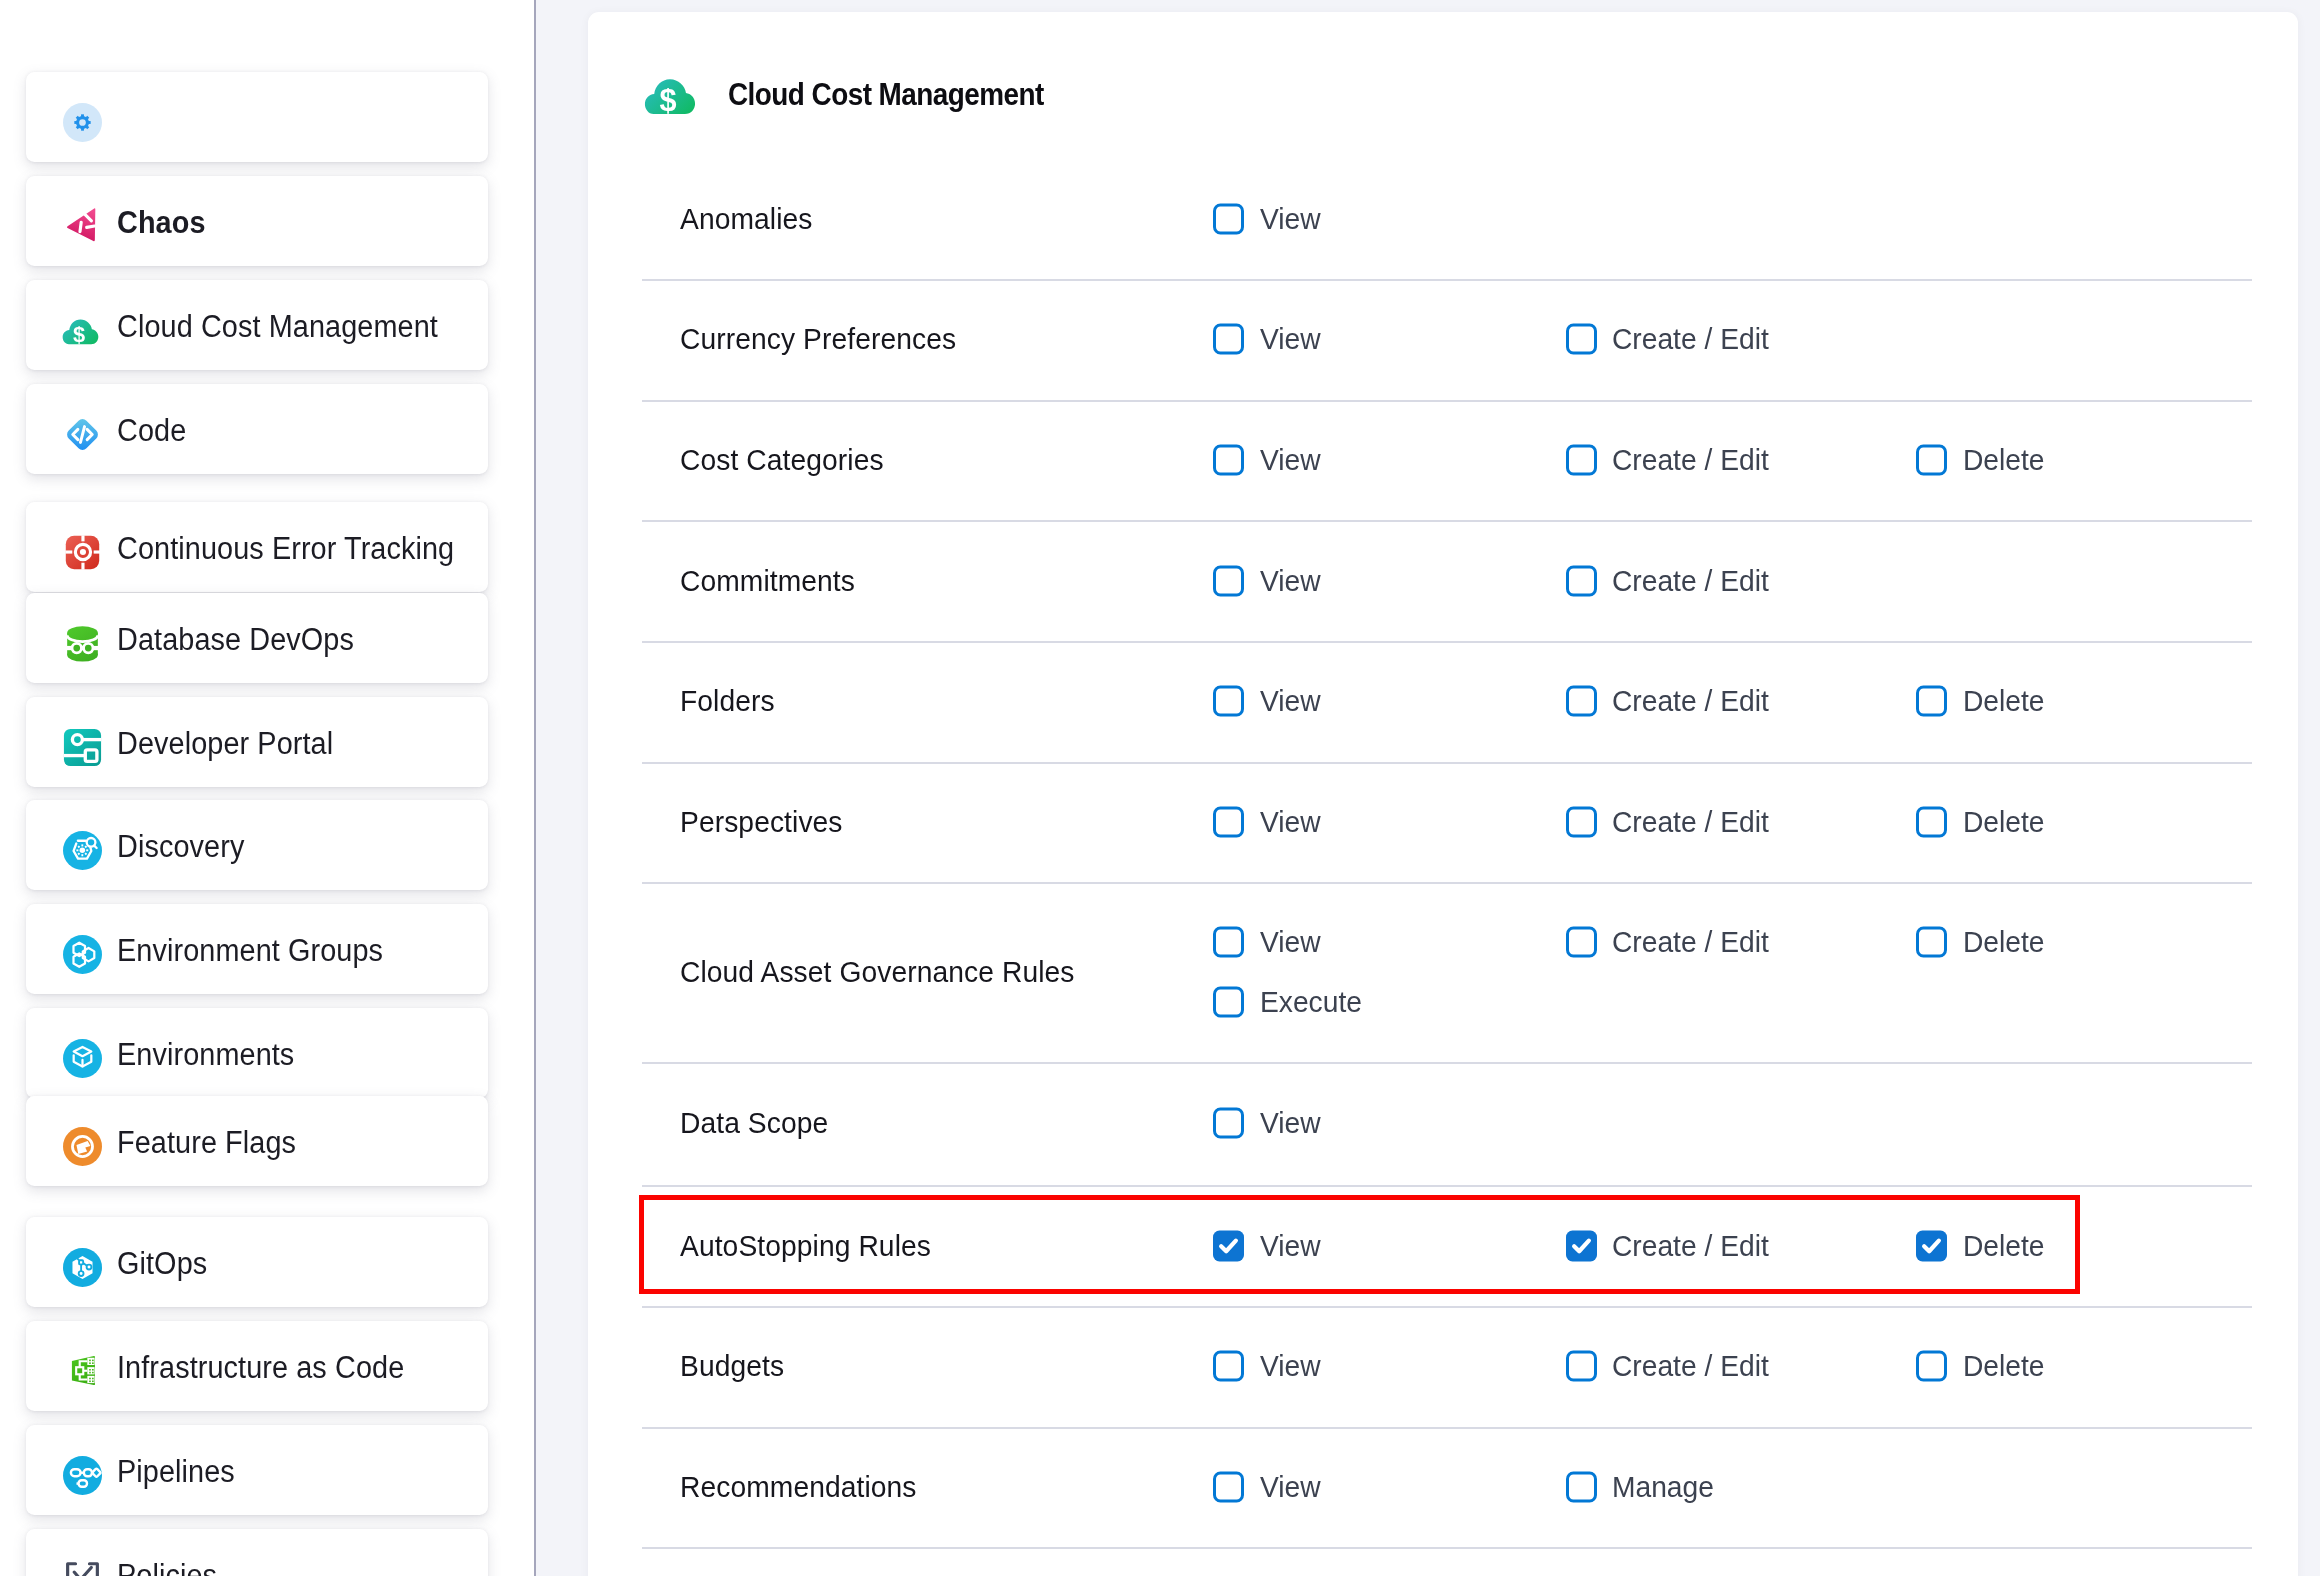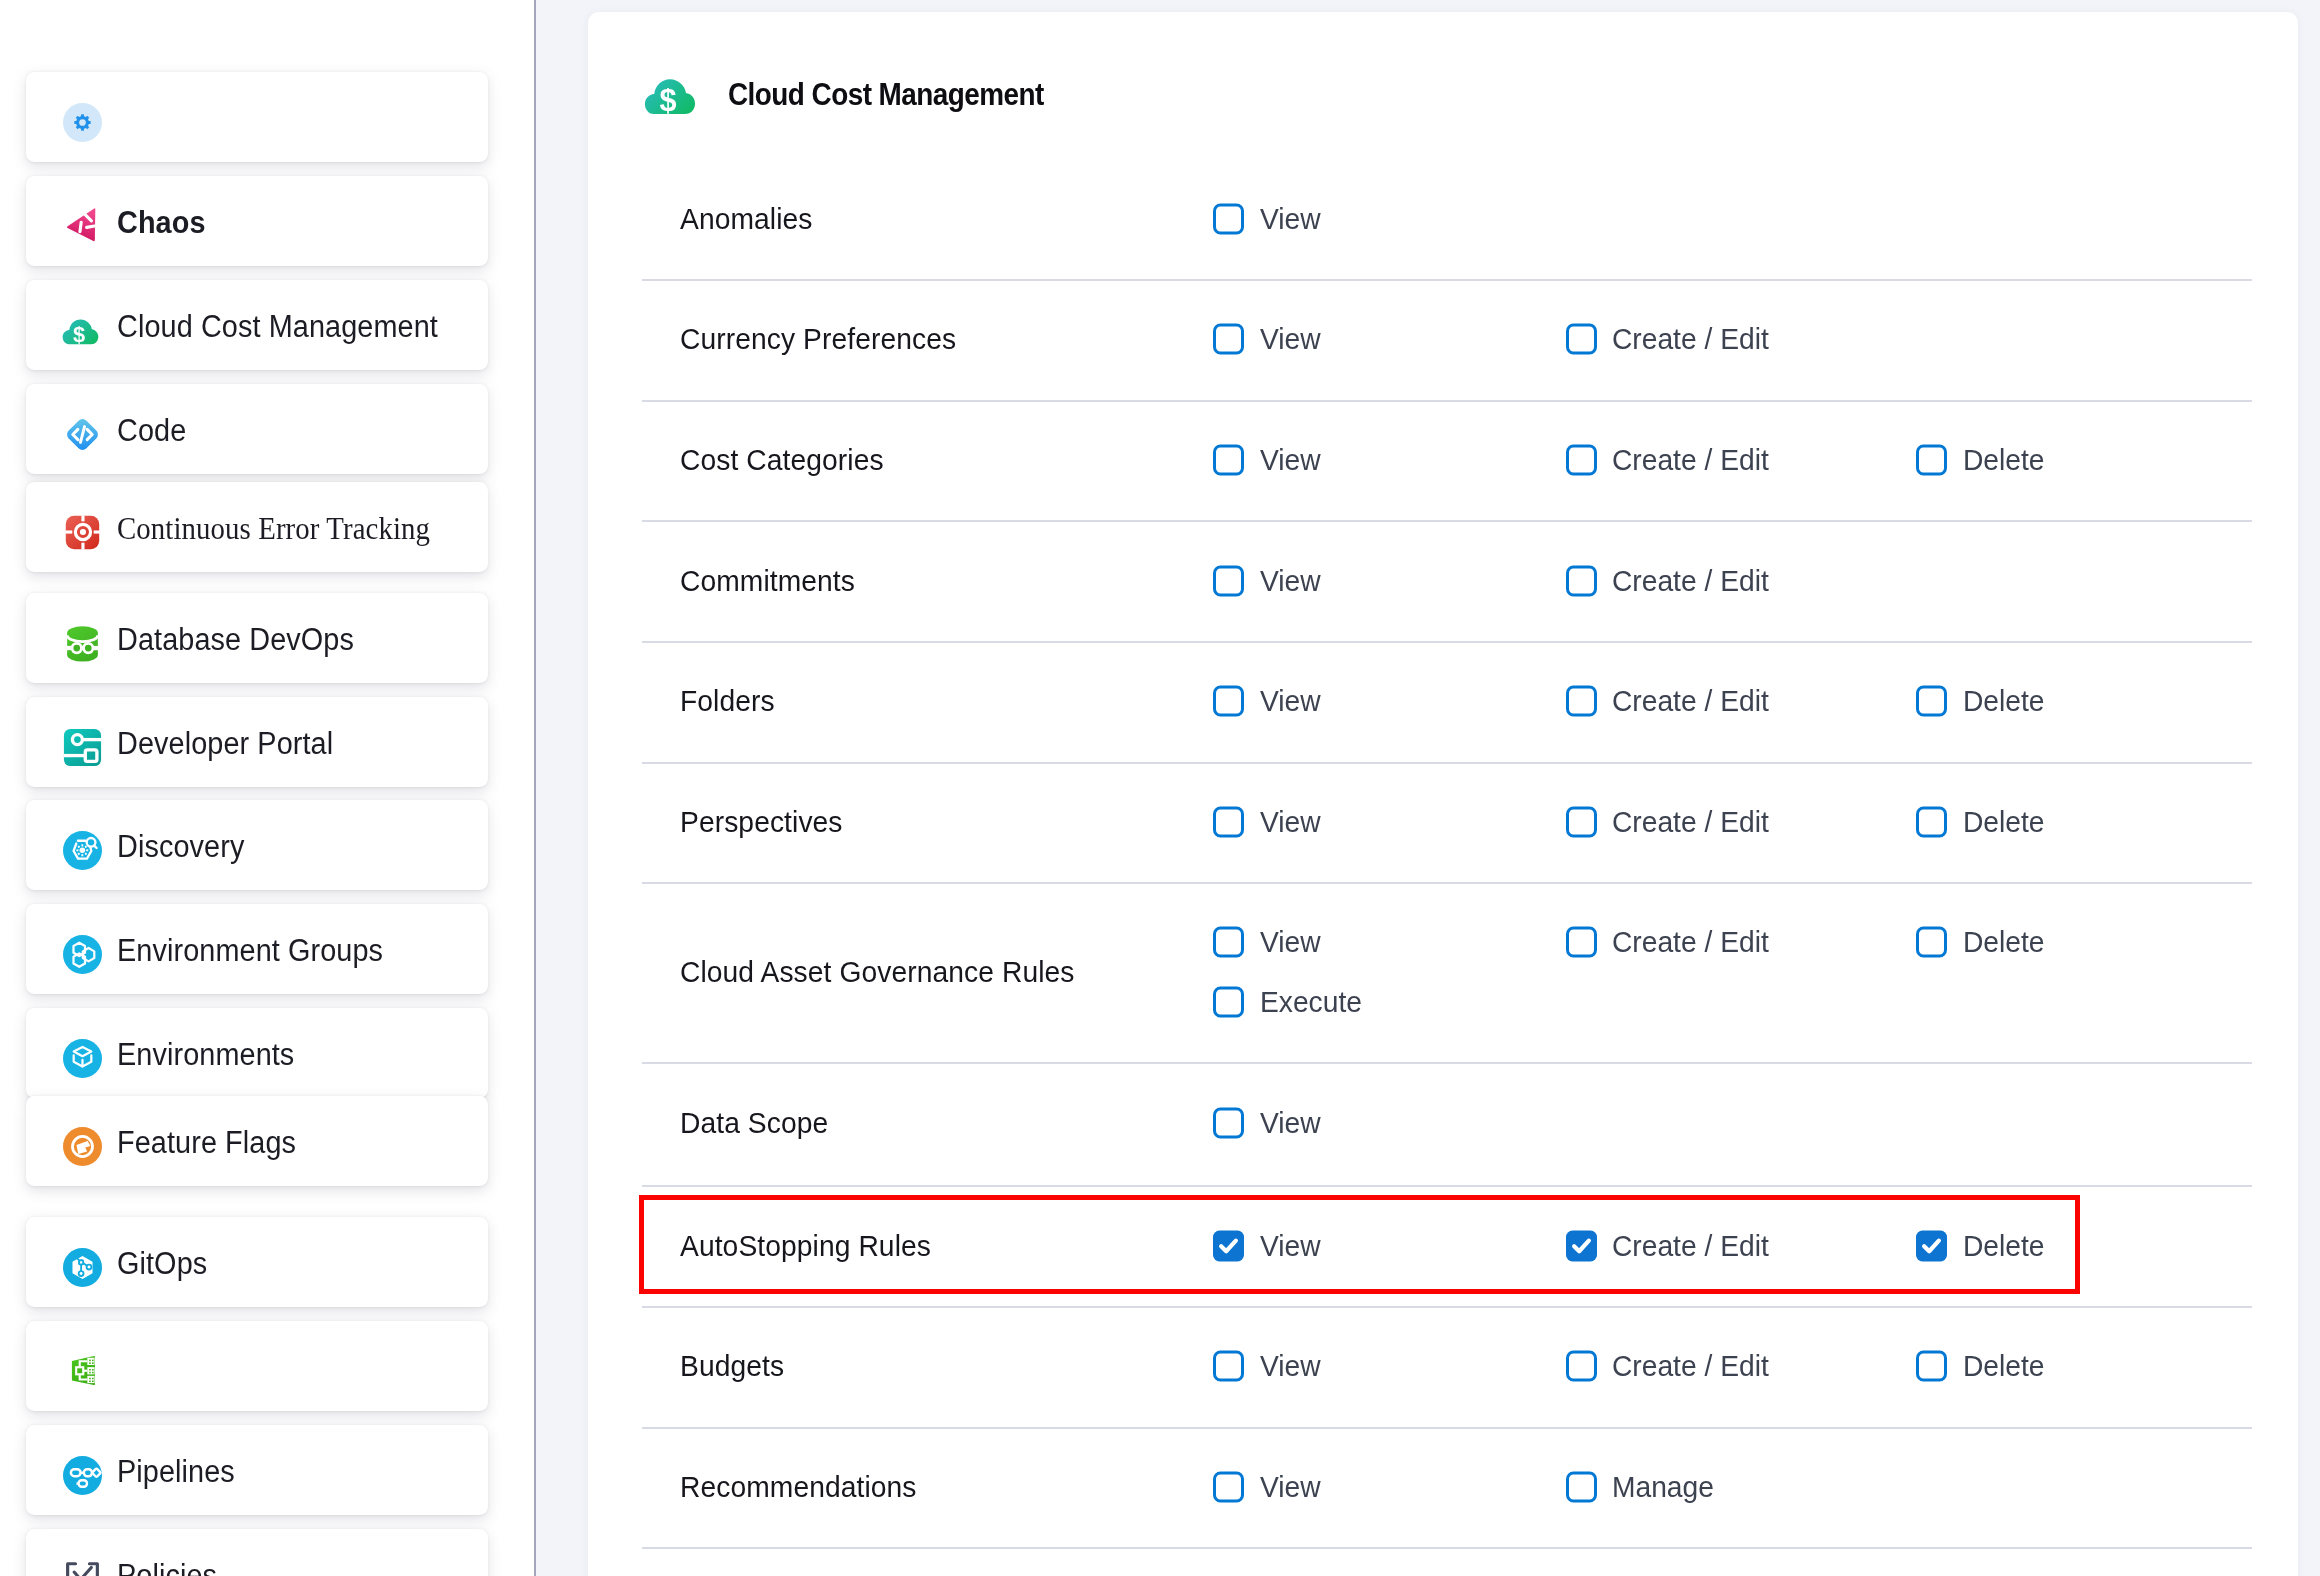--- a/index.html
+++ b/index.html
@@ -189,21 +189,21 @@
 <g stroke="#ffffff" stroke-width="3.2" fill="none" stroke-linecap="round" stroke-linejoin="round">
 <polyline points="16,15.5 10.5,21 16,26.5"></polyline>
 <polyline points="26,15.5 31.5,21 26,26.5"></polyline>
 <line x1="23.2" y1="12.5" x2="18.8" y2="29.5"></line>
 </g>
 </svg></div>
 <div class="slabel">
       <span>Code</span>
     </div>
 </div>
-<div class="scard" style="top:482px;font-family:Liberation Serif, serif;">
+<div class="scard" style="top:502px;">
 <div class="sicon"><svg width="39" height="39" viewBox="0 0 42 42">
 <defs>
           <linearGradient id="gcet" gradientUnits="userSpaceOnUse" x1="8" y1="6" x2="36" y2="38">
 <stop offset="0" stop-color="#e85a4e"></stop>
             <stop offset="1" stop-color="#d12c1f"></stop>
           </linearGradient>
         </defs>
 <rect x="3" y="3" width="36" height="36" rx="9" fill="url(#gcet)"></rect>
 <g stroke="#ffffff" fill="none">
 <circle cx="21.5" cy="20.5" r="8.2" stroke-width="3.4"></circle>
@@ -367,20 +367,23 @@
             <rect x="31.3" y="18.3" width="1.7" height="1.7"></rect>
 <rect x="28.2" y="21.3" width="1.7" height="1.7"></rect>
             <rect x="31.3" y="21.3" width="1.7" height="1.7"></rect>
 <rect x="28.2" y="27.7" width="1.7" height="1.7"></rect>
             <rect x="31.3" y="27.7" width="1.7" height="1.7"></rect>
 <rect x="28.2" y="30.7" width="1.7" height="1.7"></rect>
             <rect x="31.3" y="30.7" width="1.7" height="1.7"></rect>
 </g>
 </g>
 </svg></div>
+<div class="slabel">
+      <span>Infrastructure as Code</span>
+    </div>
 </div>
 <div class="scard" style="top:1425px;">
 <div class="sicon"><svg width="39" height="39" viewBox="0 0 42 42">
 <circle cx="21" cy="21" r="21" fill="#12ace0"></circle>
 <g stroke="#ffffff" fill="none" stroke-width="2.6" stroke-linejoin="round">
 <rect x="8.5" y="14.2" width="10.4" height="7.6" rx="3.8"></rect>
 <rect x="22.5" y="14.2" width="8.6" height="7.6" rx="3.4"></rect>
 <line x1="18.9" y1="18" x2="22.5" y2="18"></line>
 <line x1="31.1" y1="18" x2="33" y2="18"></line>
 <rect x="32.6" y="14.6" width="6.8" height="6.8" rx="1.4" transform="rotate(45 36 18)"></rect>

